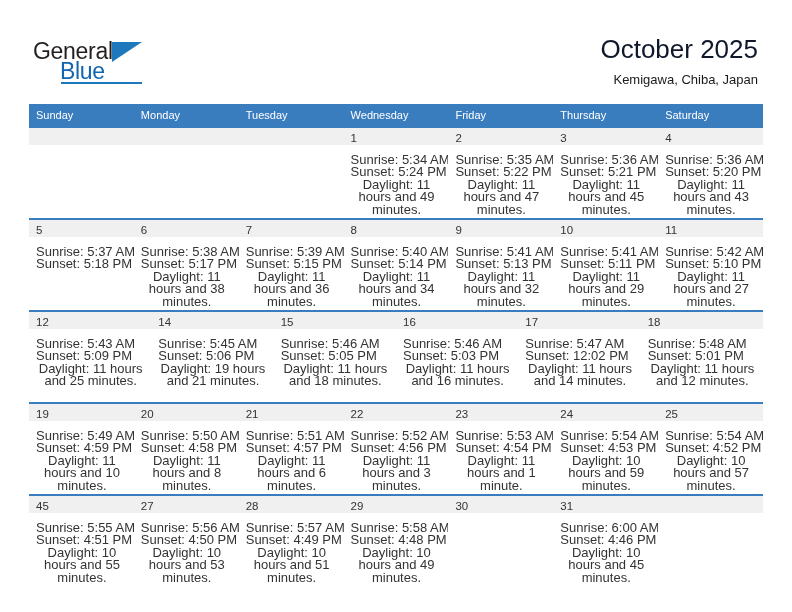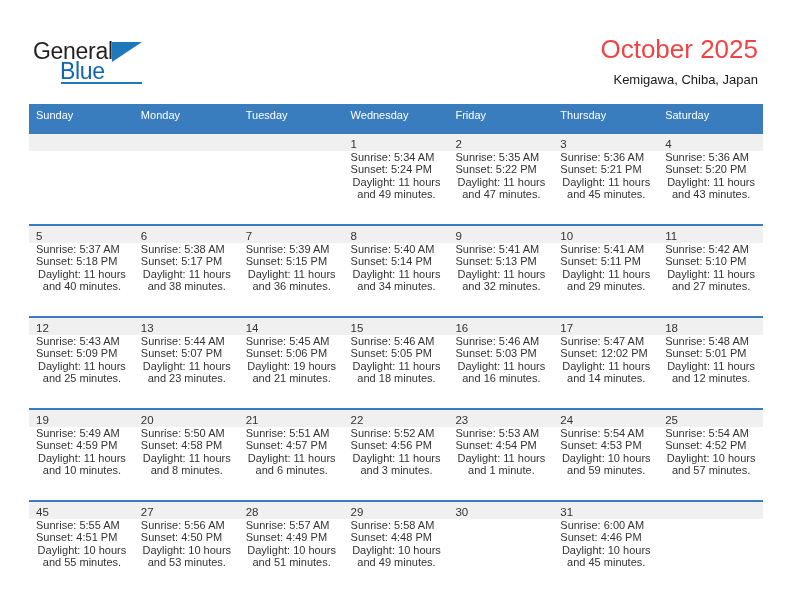--- a/index.html
+++ b/index.html
@@ -75,21 +75,21 @@
 
   .title-block {
     position: absolute;
     right: 34px;
     top: 33px;
     text-align: right;
   }
   .month-title {
     font-size: 26px;
     font-weight: 400;
-    color: #ef4444;
+    color: #0f172a;
     line-height: 32px;
     white-space: nowrap;
   }
   .location {
     font-size: 13px;
     font-weight: 400;
     color: #1a1a1a;
     line-height: 18px;
     margin-top: 6px;
     white-space: nowrap;
@@ -98,21 +98,21 @@
   
   .calendar {
     position: absolute;
     left: 29px;
     top: 104px;
     width: 734px;
   }
   .weekday-row {
     display: flex;
     background: #3a7dbf;
-    height: 30px;
+    height: 24px;
   }
   .weekday {
     flex: 1 1 0;
     box-sizing: border-box;
     padding-left: 7px;
     font-size: 11px;
     color: #ffffff;
     line-height: 22px;
     white-space: nowrap;
     overflow: hidden;
@@ -138,22 +138,22 @@
     background: #f0f0f0;
     box-sizing: border-box;
     padding-left: 7px;
   }
   .day-number {
     font-size: 11.5px;
     color: #333333;
     line-height: 17px;
   }
   .day-details {
-    padding: 0 6px 0 7px;
-    font-size: 11px;
+    padding: 9px 6px 0 7px;
+    font-size: 13px;
     line-height: 12.4px;
     color: #333333;
   }
   .day-details div {
     white-space: nowrap;
   }
   .detail-daylight {
     white-space: normal !important;
     text-align: center;
   }
@@ -230,21 +230,20 @@
               <div class="detail-daylight">Daylight: 11 hours and 43 minutes.</div>
             </div>
           </div>
         </div>
         <div class="week-row">
           <div class="day-cell">
             <div class="day-number-band"><span class="day-number">5</span></div>
             <div class="day-details">
               <div>Sunrise: 5:37 AM</div>
               <div>Sunset: 5:18 PM</div>
-              <div class="detail-daylight">Daylight: 11 hours and 40 minutes.</div>
             </div>
           </div>
           <div class="day-cell">
             <div class="day-number-band"><span class="day-number">6</span></div>
             <div class="day-details">
               <div>Sunrise: 5:38 AM</div>
               <div>Sunset: 5:17 PM</div>
               <div class="detail-daylight">Daylight: 11 hours and 38 minutes.</div>
             </div>
           </div>
@@ -292,28 +291,20 @@
         <div class="week-row">
           <div class="day-cell">
             <div class="day-number-band"><span class="day-number">12</span></div>
             <div class="day-details">
               <div>Sunrise: 5:43 AM</div>
               <div>Sunset: 5:09 PM</div>
               <div class="detail-daylight">Daylight: 11 hours and 25 minutes.</div>
             </div>
           </div>
           <div class="day-cell">
-            <div class="day-number-band"><span class="day-number">13</span></div>
-            <div class="day-details">
-              <div>Sunrise: 5:44 AM</div>
-              <div>Sunset: 5:07 PM</div>
-              <div class="detail-daylight">Daylight: 11 hours and 23 minutes.</div>
-            </div>
-          </div>
-          <div class="day-cell">
             <div class="day-number-band"><span class="day-number">14</span></div>
             <div class="day-details">
               <div>Sunrise: 5:45 AM</div>
               <div>Sunset: 5:06 PM</div>
               <div class="detail-daylight">Daylight: 19 hours and 21 minutes.</div>
             </div>
           </div>
           <div class="day-cell">
             <div class="day-number-band"><span class="day-number">15</span></div>
             <div class="day-details">

